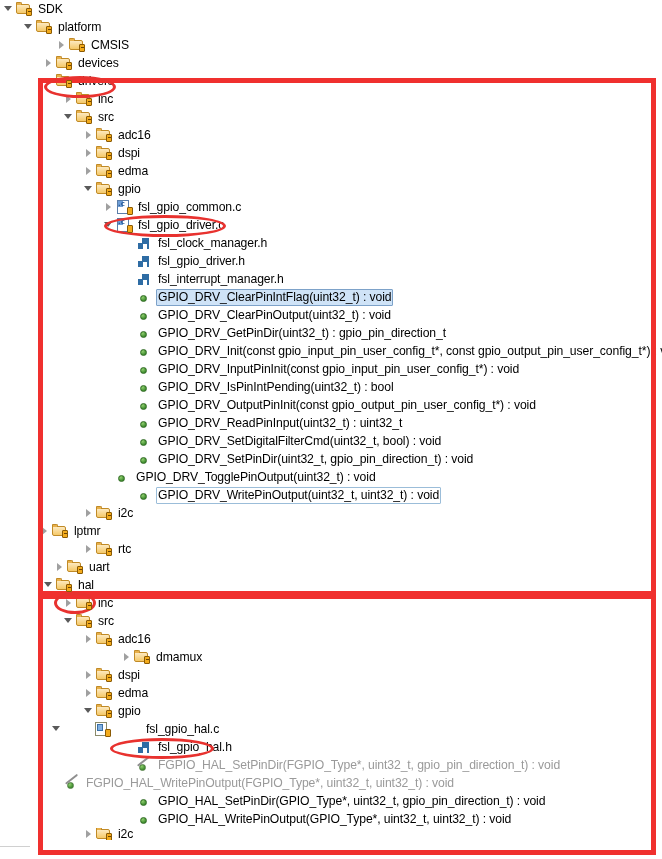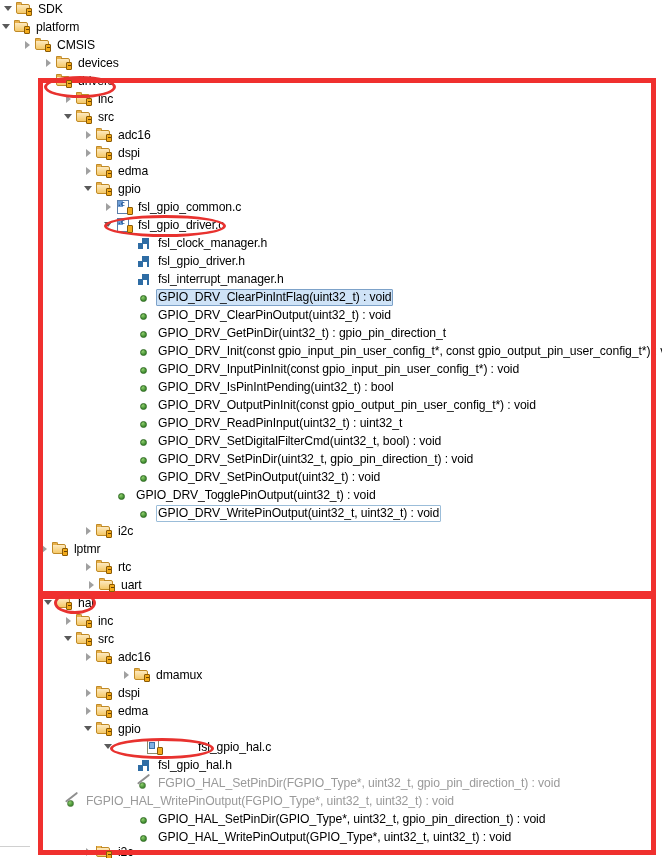--- a/index.html
+++ b/index.html
@@ -276,28 +276,28 @@
 <body>
 
 <div id="tree">
     <div class="row" style="padding-left: 2px;">
       <span class="twisty expanded"></span>
       <span class="icon ic-folder">
         <span class="badge"></span>
       </span>
       <span class="label">SDK</span>
     </div>
-    <div class="row" style="">
+    <div class="row" style="padding-left: 22px;">
       <span class="twisty expanded"></span>
       <span class="icon ic-folder">
         <span class="badge"></span>
       </span>
       <span class="label">platform</span>
     </div>
-    <div class="row" style="padding-left: 21px;">
+    <div class="row" style="padding-left: 40px; margin-left: 15px;">
       <span class="twisty collapsed"></span>
       <span class="icon ic-folder">
         <span class="badge"></span>
       </span>
       <span class="label">CMSIS</span>
     </div>
     <div class="row" style="padding-left: 42px;">
       <span class="twisty collapsed"></span>
       <span class="icon ic-folder">
         <span class="badge"></span>
@@ -427,25 +427,20 @@
     <div class="row" style="padding-left: 122px;">
       <span class="twisty "></span>
       <span class="icon ic-method"></span>
       <span class="label">GPIO_DRV_SetDigitalFilterCmd(uint32_t, bool) : void</span>
     </div>
     <div class="row" style="padding-left: 122px;">
       <span class="twisty "></span>
       <span class="icon ic-method"></span>
       <span class="label">GPIO_DRV_SetPinDir(uint32_t, gpio_pin_direction_t) : void</span>
     </div>
-    <div class="row" style="padding-left: 122px;">
-      <span class="twisty "></span>
-      <span class="icon ic-method"></span>
-      <span class="label">GPIO_DRV_SetPinOutput(uint32_t) : void</span>
-    </div>
     <div class="row" style="padding-left: 100px;">
       <span class="twisty "></span>
       <span class="icon ic-method"></span>
       <span class="label">GPIO_DRV_TogglePinOutput(uint32_t) : void</span>
     </div>
     <div class="row focused" style="padding-left: 122px;">
       <span class="twisty "></span>
       <span class="icon ic-method"></span>
       <span class="label">GPIO_DRV_WritePinOutput(uint32_t, uint32_t) : void</span>
     </div>
@@ -463,21 +458,21 @@
       </span>
       <span class="label">lptmr</span>
     </div>
     <div class="row" style="padding-left: 82px;">
       <span class="twisty collapsed"></span>
       <span class="icon ic-folder">
         <span class="badge"></span>
       </span>
       <span class="label">rtc</span>
     </div>
-    <div class="row" style="padding-left: 85px;">
+    <div class="row" style="padding-left: 53px;">
       <span class="twisty collapsed"></span>
       <span class="icon ic-folder">
         <span class="badge"></span>
       </span>
       <span class="label">uart</span>
     </div>
     <div class="row" style="padding-left: 42px;">
       <span class="twisty expanded"></span>
       <span class="icon ic-folder">
         <span class="badge"></span>
@@ -526,21 +521,21 @@
       </span>
       <span class="label">edma</span>
     </div>
     <div class="row" style="padding-left: 82px;">
       <span class="twisty expanded"></span>
       <span class="icon ic-folder">
         <span class="badge"></span>
       </span>
       <span class="label">gpio</span>
     </div>
-    <div class="row" style="padding-left: 102px; gap: 30px;">
+    <div class="row" style="padding-left: 50px; gap: 30px;">
       <span class="twisty expanded"></span>
       <span class="icon ic-cfile2">
         <span class="corner"></span>
         <span class="badge"></span>
       </span>
       <span class="label">fsl_gpio_hal.c</span>
     </div>
     <div class="row" style="padding-left: 122px;">
       <span class="twisty "></span>
       <span class="icon ic-hfile"></span>

